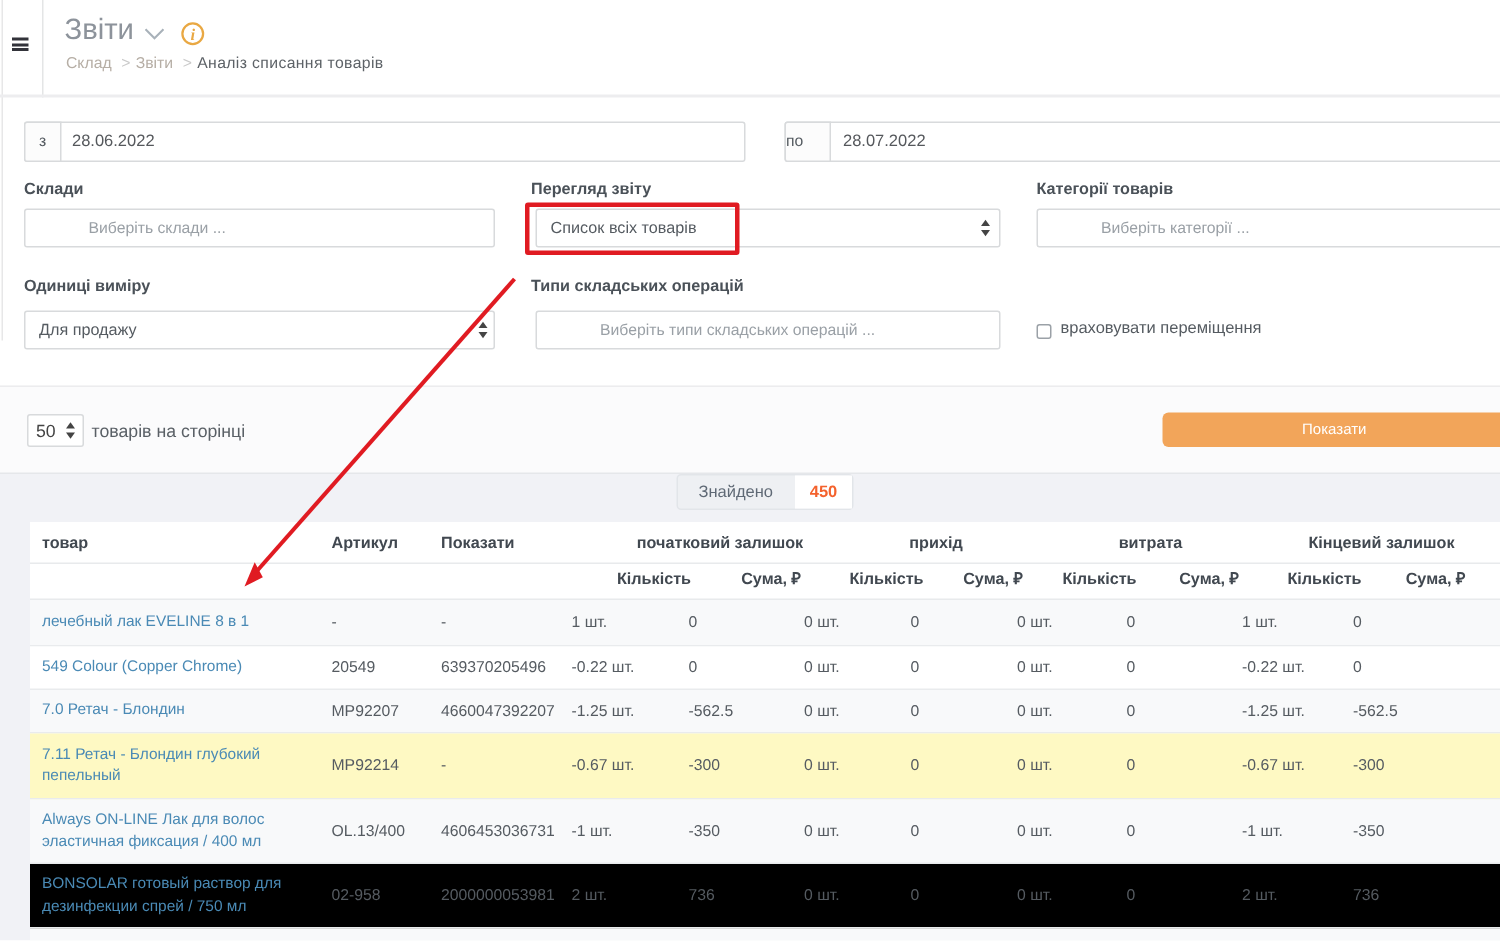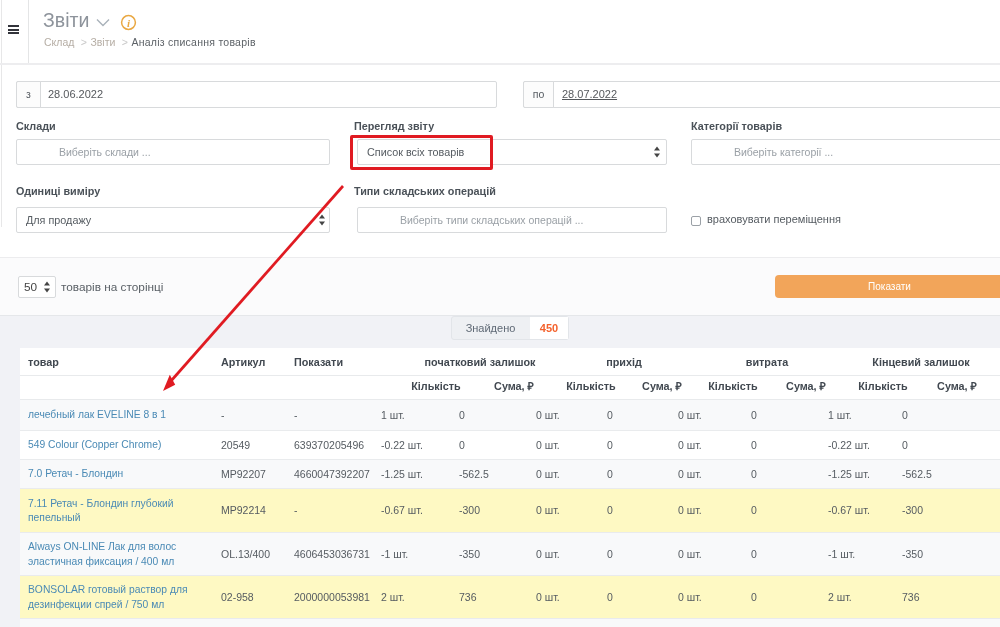--- a/index.html
+++ b/index.html
@@ -38,22 +38,22 @@
 <div class="abs" style="left:44px;top:35.5px;font-size:10.5px;line-height:13px;color:#b6aea5;">Склад
   <span style="color:#c9c9c9;padding:0 3.5px;">&gt;</span><span>Звіти</span>
   <span style="color:#c9c9c9;padding:0 3.5px;">&gt;</span><span style="color:#5d6267;letter-spacing:0.25px;">Аналіз списання товарів</span>
 </div>
 
 <div class="abs inp" style="left:16px;top:81px;width:481px;height:27px;"></div>
 <div class="abs" style="left:16px;top:81px;width:25px;height:27px;background:#fcfcfc;border:1px solid #d8dadc;border-radius:2px 0 0 2px;box-sizing:border-box;line-height:25px;text-align:center;font-size:10.5px;color:#555b61;">з</div>
 <div class="abs" style="left:48px;top:81px;height:27px;line-height:27px;font-size:11px;color:#55585c;">28.06.2022</div>
 
 <div class="abs inp" style="left:523px;top:81px;width:487px;height:27px;"></div>
-<div class="abs" style="left:523px;top:81px;width:31px;height:27px;background:#fcfcfc;border:1px solid #d8dadc;border-radius:2px 0 0 2px;box-sizing:border-box;line-height:25px;text-align:center;font-size:10.5px;color:#555b61;">по</div>
-<div class="abs" style="left:562px;top:81px;height:27px;line-height:27px;font-size:11px;color:#55585c;text-decoration:underline;">28.07.2022</div>
+<div class="abs" style="left:523px;top:81px;width:31px;height:27px;background:#fcfcfc;border:1px solid #d8dadc;border-radius:2px 0 0 2px;box-sizing:border-box;line-height:25px;text-align:left;font-size:10.5px;color:#555b61;">по</div>
+<div class="abs" style="left:562px;top:81px;height:27px;line-height:27px;font-size:11px;color:#55585c;">28.07.2022</div>
 
 <div class="abs lbl" style="left:16px;top:120px;">Склади</div>
 <div class="abs lbl" style="left:354px;top:120px;">Перегляд звіту</div>
 <div class="abs lbl" style="left:691px;top:120px;">Категорії товарів</div>
 
 <div class="abs inp" style="left:16px;top:139px;width:314px;height:26px;"></div>
 <div class="abs ph" style="left:25px;top:139px;line-height:26px;">Виберіть склади ...</div>
 
 <div class="abs inp" style="left:357px;top:139px;width:310px;height:26px;"></div>
 <div class="abs seltxt" style="left:367px;top:139px;line-height:26px;">Список всіх товарів</div>
@@ -177,21 +177,21 @@
 <div class="abs cellc" style="left:274px;top:0;line-height:42px;text-align:left;">4606453036731</div>
 <div class="abs cellc" style="left:361px;top:0;width:110px;line-height:42px;">-1 шт.</div>
 <div class="abs cellc" style="left:439px;top:0;width:110px;line-height:42px;">-350</div>
 <div class="abs cellc" style="left:516px;top:0;width:110px;line-height:42px;">0 шт.</div>
 <div class="abs cellc" style="left:587px;top:0;width:110px;line-height:42px;">0</div>
 <div class="abs cellc" style="left:658px;top:0;width:110px;line-height:42px;">0 шт.</div>
 <div class="abs cellc" style="left:731px;top:0;width:110px;line-height:42px;">0</div>
 <div class="abs cellc" style="left:808px;top:0;width:110px;line-height:42px;">-1 шт.</div>
 <div class="abs cellc" style="left:882px;top:0;width:110px;line-height:42px;">-350</div>
 </div>
-<div class="abs" style="left:20px;top:576px;width:980px;height:43px;background:#fef9c3;border-bottom:1px solid #e9ebed;box-sizing:border-box;">
+<div class="abs" style="left:20px;top:576px;width:980px;height:43px;background:#000000;border-bottom:1px solid #e9ebed;box-sizing:border-box;">
 <div class="abs link" style="left:8px;top:7.0px;">BONSOLAR готовый раствор для<br>дезинфекции спрей / 750 мл</div>
 <div class="abs cellc" style="left:201px;top:0;line-height:42px;text-align:left;">02-958</div>
 <div class="abs cellc" style="left:274px;top:0;line-height:42px;text-align:left;">2000000053981</div>
 <div class="abs cellc" style="left:361px;top:0;width:110px;line-height:42px;">2 шт.</div>
 <div class="abs cellc" style="left:439px;top:0;width:110px;line-height:42px;">736</div>
 <div class="abs cellc" style="left:516px;top:0;width:110px;line-height:42px;">0 шт.</div>
 <div class="abs cellc" style="left:587px;top:0;width:110px;line-height:42px;">0</div>
 <div class="abs cellc" style="left:658px;top:0;width:110px;line-height:42px;">0 шт.</div>
 <div class="abs cellc" style="left:731px;top:0;width:110px;line-height:42px;">0</div>
 <div class="abs cellc" style="left:808px;top:0;width:110px;line-height:42px;">2 шт.</div>

